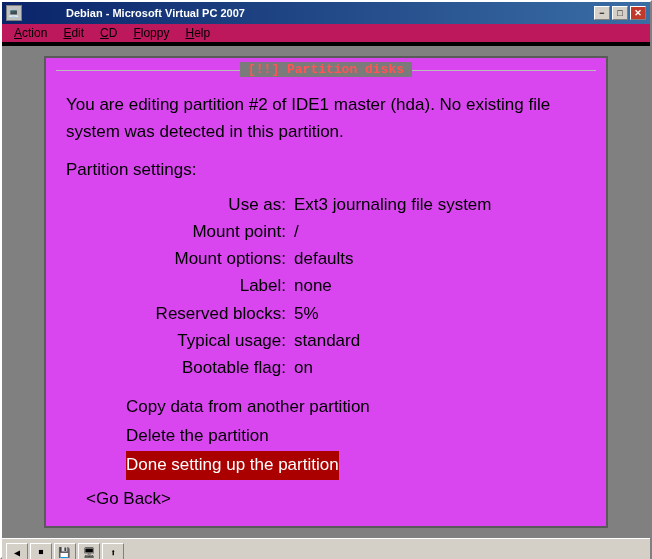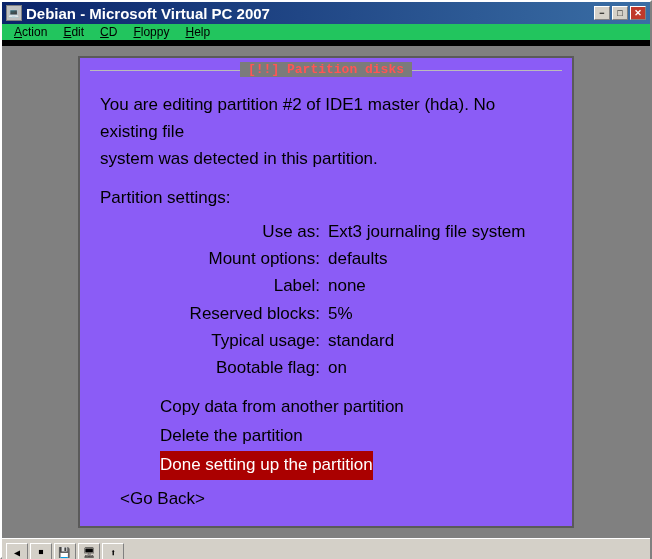--- a/index.html
+++ b/index.html
@@ -45,23 +45,24 @@
       border: 1px solid #808080;
       display: flex;
       align-items: center;
       justify-content: center;
       font-size: 9px;
       font-weight: bold;
       color: #000080;
     }
     .title-bar-text {
       color: #ffffff;
-      font-size: 15px;
+      font-size: 11px;
       font-family: 'Tahoma', sans-serif;
       font-weight: bold;
+      margin-left: 40px;
     }
     .title-bar-buttons {
       display: flex;
       gap: 2px;
     }
     .tb-btn {
       width: 16px;
       height: 14px;
       background: #d4d0c8;
       border: 1px solid #fff;
@@ -77,26 +78,26 @@
       color: #000;
     }
     .tb-btn.close {
       background: #c0392b;
       color: #fff;
     }
 
     
     .menu-bar {
       height: 22px;
-      background: #22c55e;
+      background: #be185d;
       display: flex;
       align-items: center;
       padding: 0 4px;
       flex-shrink: 0;
-      border-bottom: 6px solid #000000;
+      border-bottom: 4px solid #000000;
     }
     .menu-item {
       padding: 2px 8px;
       font-size: 12px;
       font-family: 'Tahoma', 'Arial', sans-serif;
       cursor: pointer;
       color: #000;
     }
     .menu-item .underline {
       text-decoration: underline;
@@ -108,22 +109,22 @@
       background: #808080;
       display: flex;
       flex-direction: column;
       align-items: center;
       justify-content: center;
       padding: 10px;
     }
 
     
     .terminal-panel {
-      width: 496px;
-      background: #8b5cf6;
+      width: 564px;
+      background: #d946ef;
       border: 2px solid #5a5a5a;
       padding: 0;
       position: relative;
     }
 
     .panel-title-bar {
       display: flex;
       align-items: center;
       justify-content: center;
       padding: 4px 0;
@@ -292,20 +293,24 @@
         </div>
 
         <div class="settings-label">Partition settings:</div>
 
         <div class="settings-table">
           <div class="settings-row">
             <span class="settings-key">Use as:</span>
             <span class="settings-val">Ext3 journaling file system</span>
           </div>
           <div class="settings-row">
+            <span class="settings-key">Mount point:</span>
+            <span class="settings-val">/</span>
+          </div>
+          <div class="settings-row">
             <span class="settings-key">Mount options:</span>
             <span class="settings-val">defaults</span>
           </div>
           <div class="settings-row">
             <span class="settings-key">Label:</span>
             <span class="settings-val">none</span>
           </div>
           <div class="settings-row">
             <span class="settings-key">Reserved blocks:</span>
             <span class="settings-val">5%</span>

